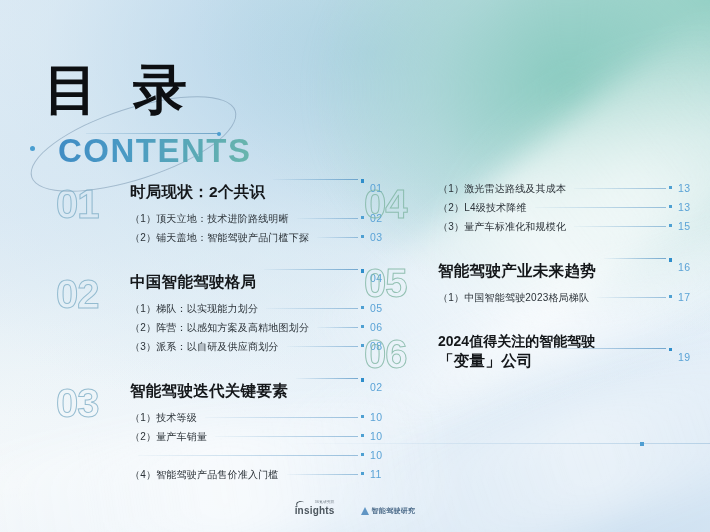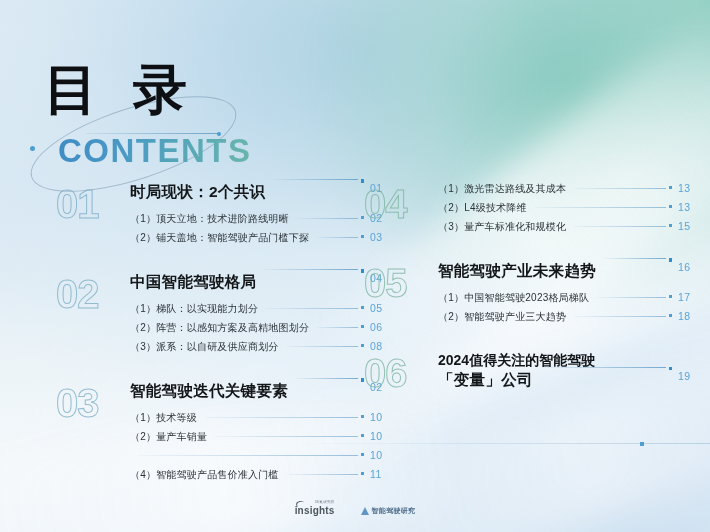--- a/index.html
+++ b/index.html
@@ -246,26 +246,20 @@
             <span class="lead"></span>
             <span class="sqdot"></span>
             <span class="pg">16</span>
           </div>
           <div class="sub">
             <span class="stxt">（1）中国智能驾驶2023格局梯队</span>
             <span class="lead"></span>
             <span class="sqdot"></span>
             <span class="pg">17</span>
           </div>
-          <div class="sub">
-            <span class="stxt">（2）智能驾驶产业三大趋势</span>
-            <span class="lead"></span>
-            <span class="sqdot"></span>
-            <span class="pg">18</span>
-          </div>
         </div>
       </div>
       <div class="group">
         <div class="gnum">06</div>
         <div class="gbody">
           <div class="two-line">
             <div class="l1">2024值得关注的智能驾驶</div>
           </div>
           <div class="grow main">
             <span class="gtitle">「变量」公司</span>

